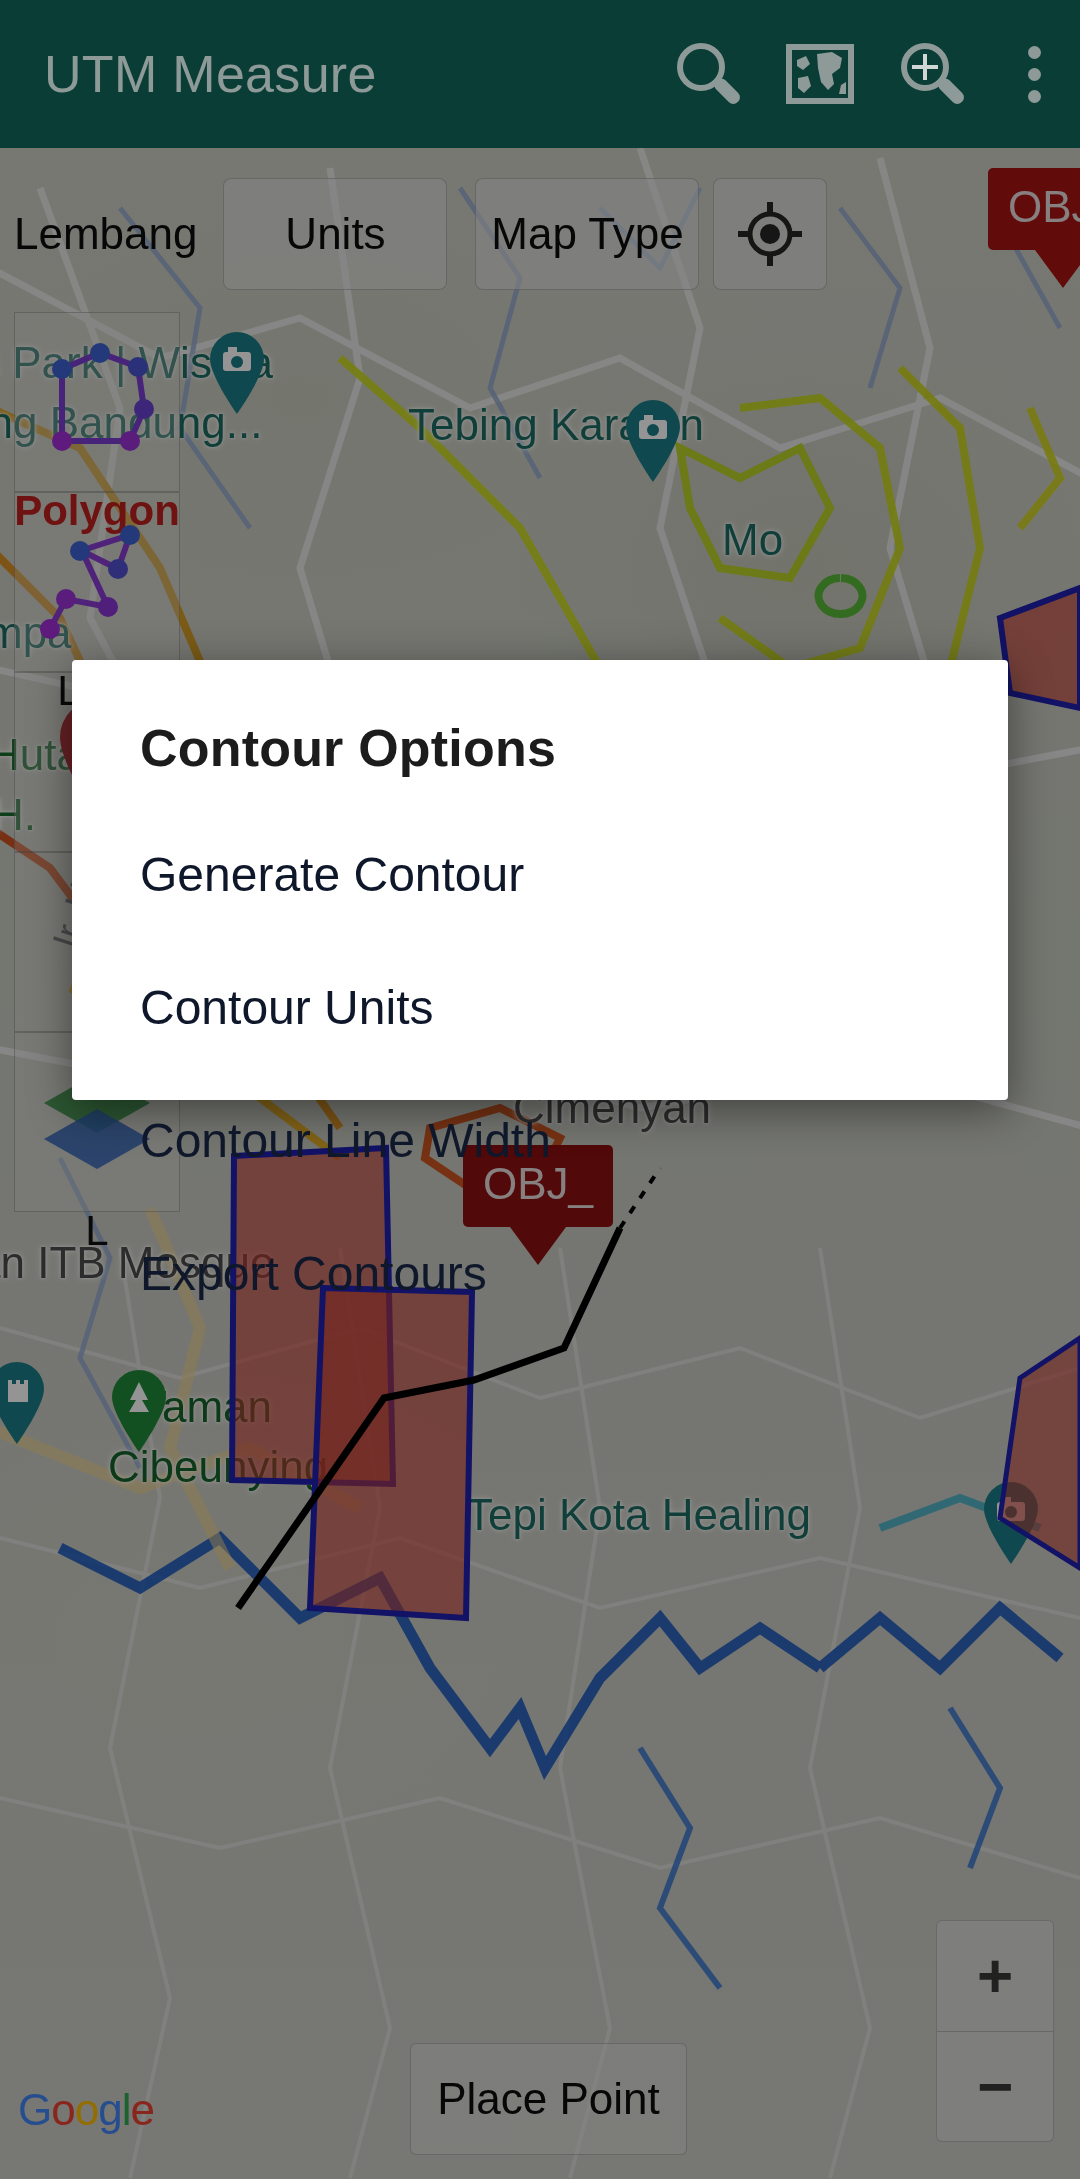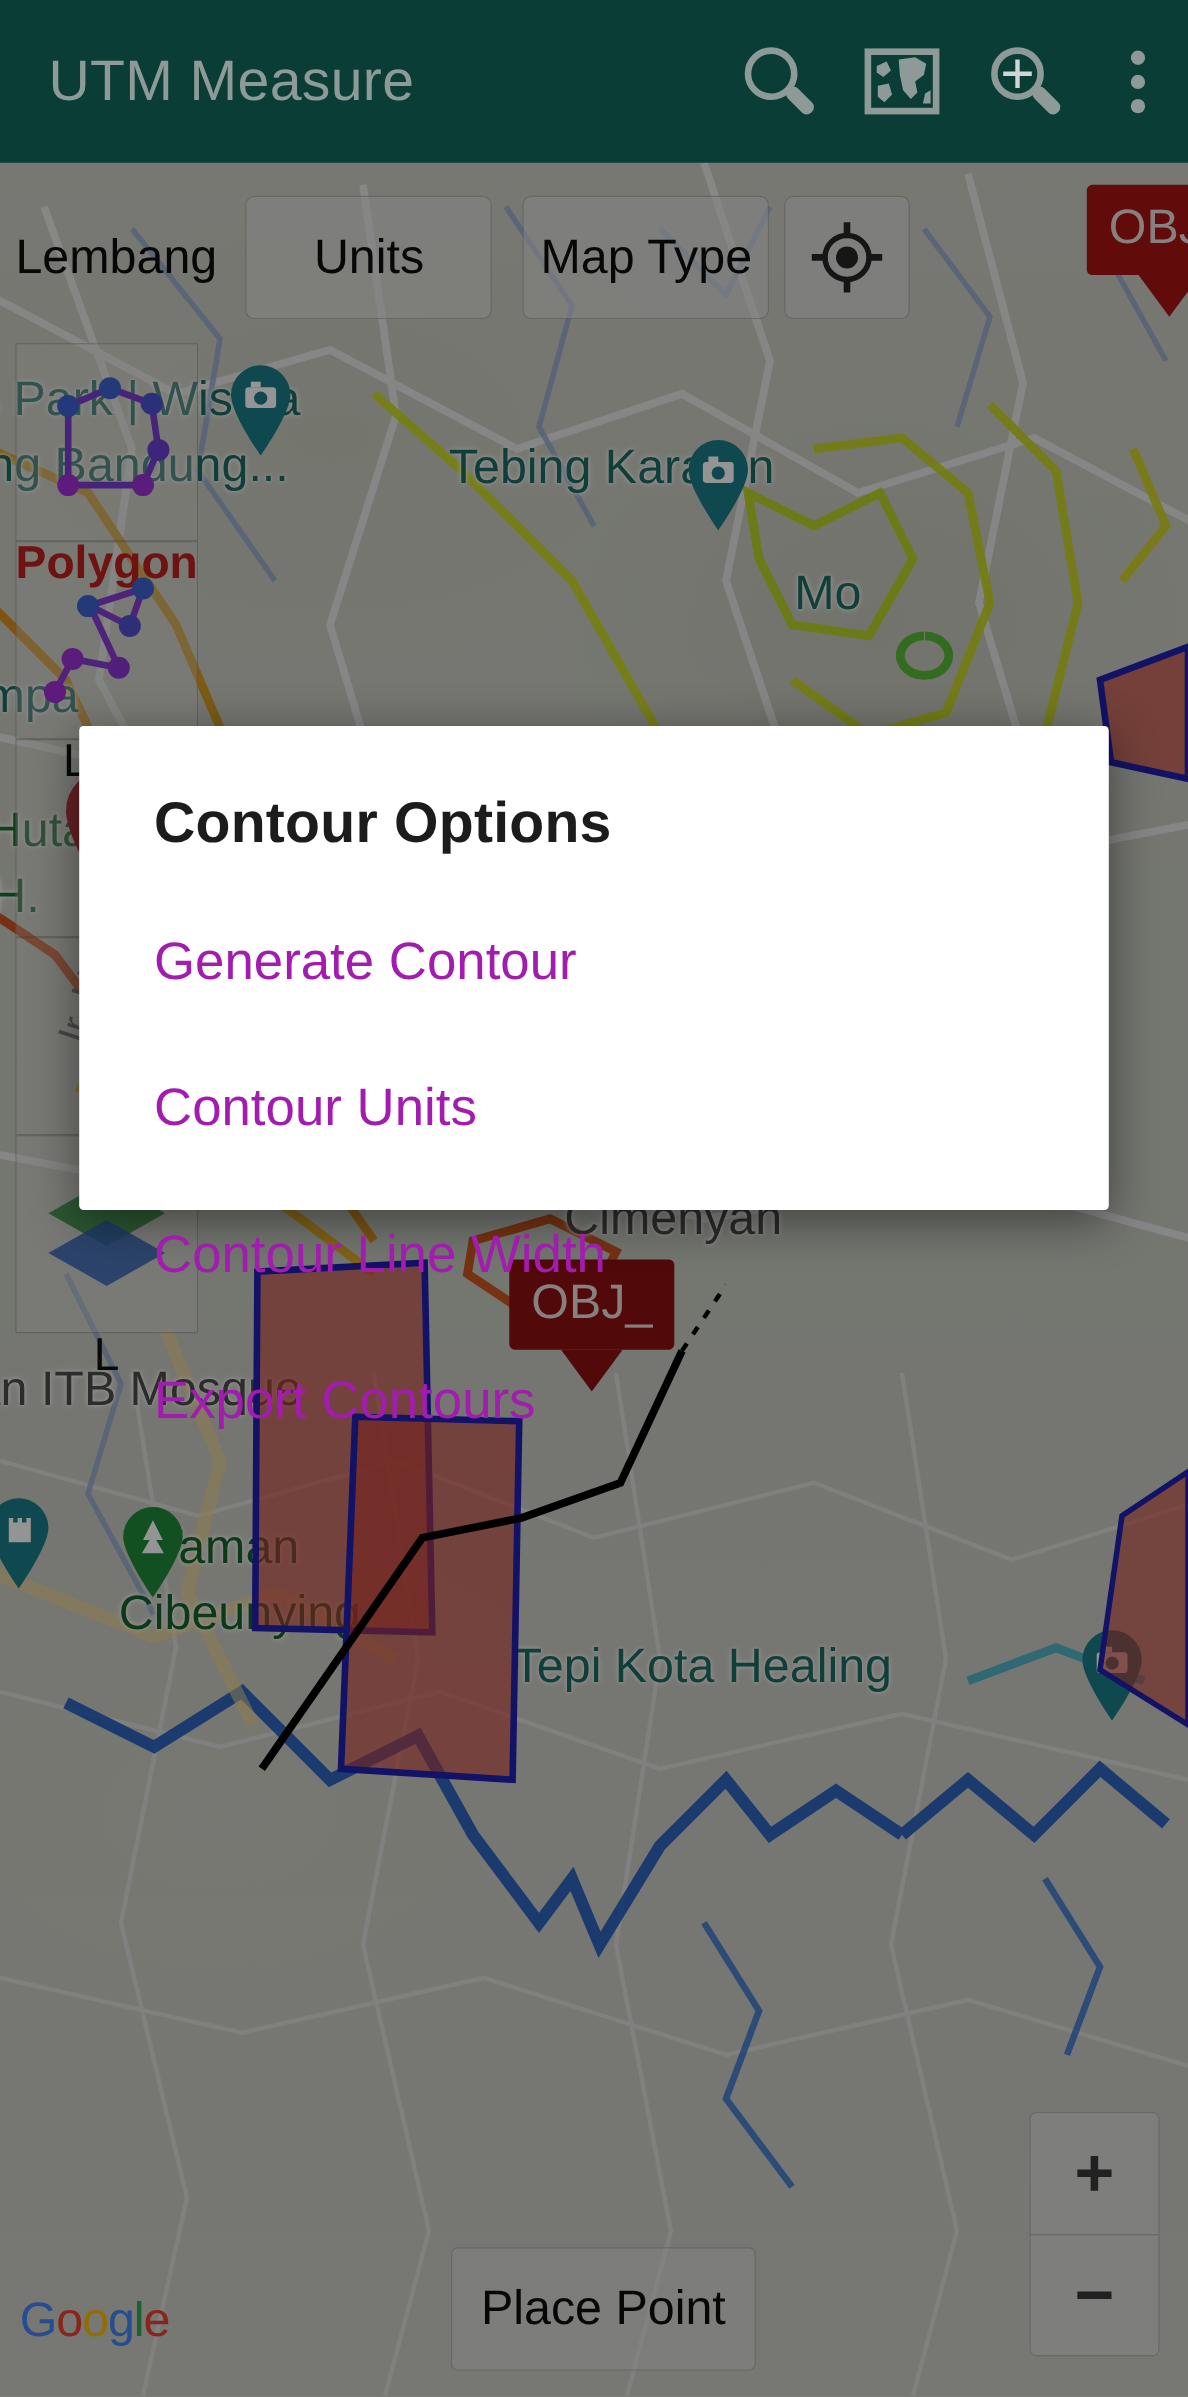--- a/index.html
+++ b/index.html
@@ -160,21 +160,21 @@
     box-shadow: 0 10px 44px rgba(0,0,0,.45);
     z-index: 100;
     padding: 0;
   }
   .dlg-title {
     font-size: 52px; font-weight:700; color:#1c1c1c;
     padding: 58px 0 0 68px; letter-spacing: .2px;
   }
   .dlg-list { margin-top: 30px; }
   .dlg-item {
-    font-size: 48px; color:#a21caf;
+    font-size: 48px; color:#0f172a;
     padding: 0 0 0 68px;
     height: 133px; display:flex; align-items:center;
   }
 </style>
 </head>
 <body>
 
 <div id="screen">
 
   <div class="map-base"></div>

